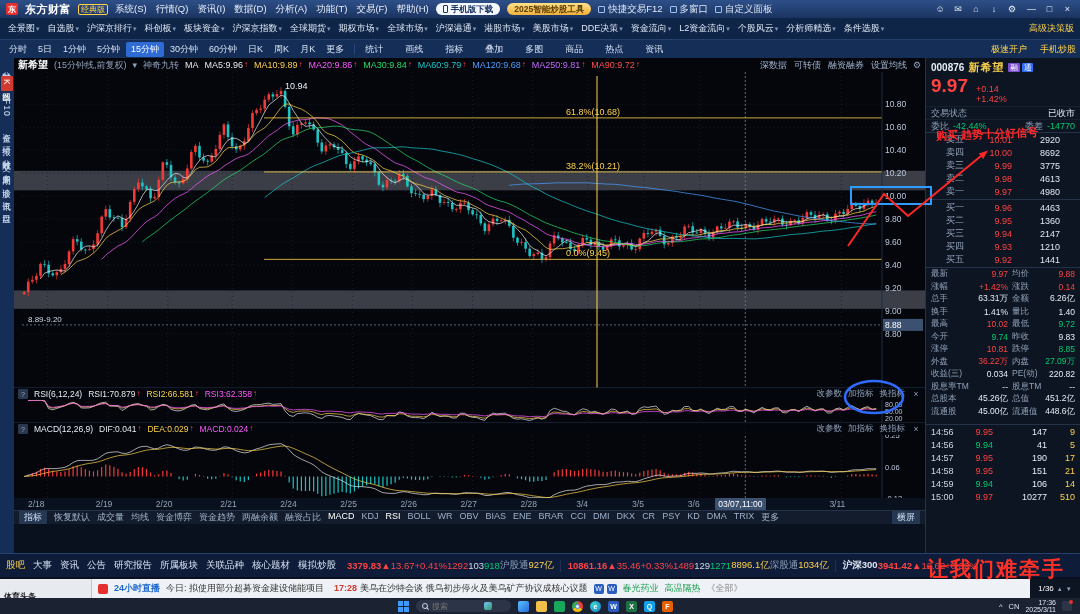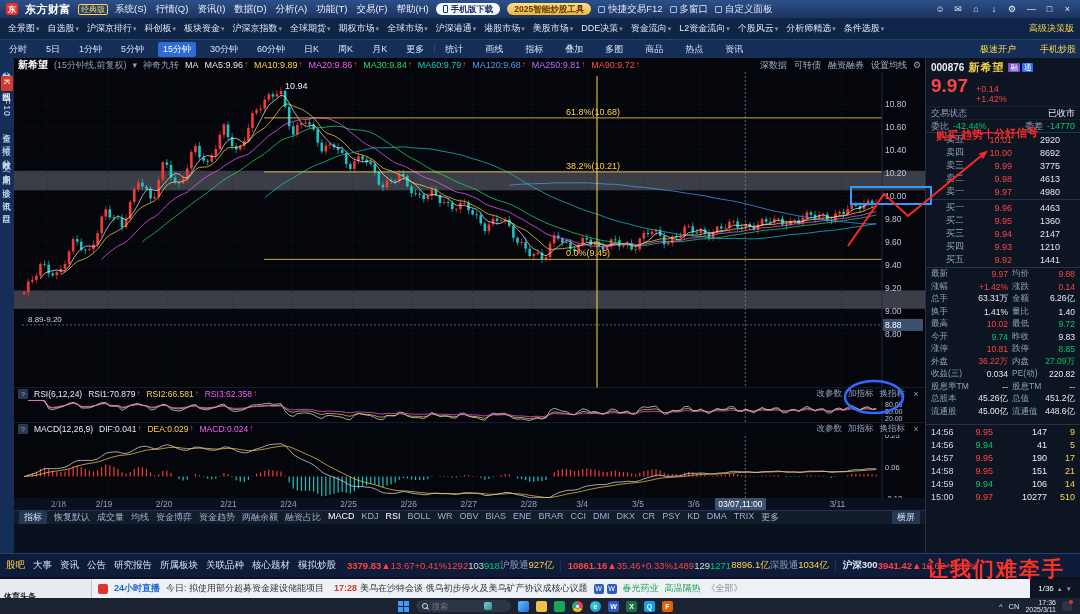--- a/index.html
+++ b/index.html
@@ -28,21 +28,21 @@
 
 #tabbar{left:0;top:18px;width:1080px;height:22px;background:#0f2547;display:flex;align-items:center;gap:0;padding:0 4px;font-size:9px;color:#dce6f4;border-bottom:1px solid #23406e;z-index:20}
 #tabbar .tab{padding:0 4px;cursor:pointer;white-space:nowrap}
 #tabbar .tab::after{content:"▾";font-size:7px;color:#7f93b4;margin-left:1px}
 #tabbar-right{margin-left:auto;color:#ffd24a;white-space:nowrap}
 
 #toolbar{left:0;top:40px;width:1080px;height:18px;background:#152e58;display:flex;align-items:center;gap:1px;padding:0 4px;font-size:9px;color:#d6e2f4;z-index:20}
 .p-item{padding:1px 5px;border-radius:2px;cursor:pointer;white-space:nowrap}
 .p-item.active{background:#2e6bd4;color:#fff}
 .t-sep{width:1px;height:10px;background:#2a4576;margin:0 4px}
-#toolbar-right{margin-left:auto;display:flex;gap:24px;color:#ffd24a;white-space:nowrap}
+#toolbar-right{margin-left:auto;display:flex;gap:13px;color:#ffd24a;white-space:nowrap}
 
 #rail{left:0;top:58px;width:14px;height:495px;background:#152e58;display:flex;flex-direction:column;align-items:center;gap:5px;padding-top:4px;z-index:15}
 .rail-item{writing-mode:vertical-rl;font-size:8.5px;color:#cfe0f5;letter-spacing:1px;padding:3px 0;cursor:pointer}
 .rail-item.active{background:#d23a30;color:#fff;border-radius:1px}
 
 #chart-bg{left:14px;top:58px;width:911px;height:495px;background:#04060c}
 #chart-header{left:14px;top:58px;width:911px;height:14px;background:#04060c;display:flex;align-items:center;gap:6px;padding:0 4px;font-size:9px;z-index:5}
 #ch-title{color:#fff;font-weight:bold;font-size:10px}
 #ch-sub{color:#8fa0b8}
 .dim{color:#8fa0b8}
@@ -209,21 +209,21 @@
       <span class="tab">DDE决策</span>
       <span class="tab">资金流向</span>
       <span class="tab">L2资金流向</span>
       <span class="tab">个股风云</span>
       <span class="tab">分析师精选</span>
       <span class="tab">条件选股</span>
     </div>
   <span class="abs" id="tabbar-right" style="right:6px;top:22px;font-size:9px;z-index:21">高级决策版</span>
 
   <div class="abs" id="toolbar">
-    <span style="display:flex;gap:9px">
+    <span style="display:flex;gap:1px">
         <span class="p-item">分时</span>
         <span class="p-item">5日</span>
         <span class="p-item">1分钟</span>
         <span class="p-item">5分钟</span>
         <span class="p-item active">15分钟</span>
         <span class="p-item">30分钟</span>
         <span class="p-item">60分钟</span>
         <span class="p-item">日K</span>
         <span class="p-item">周K</span>
         <span class="p-item">月K</span>
@@ -1050,21 +1050,21 @@
       </span>
     <span class="ind-menu">
         <span class="m-item">改参数</span>
         <span class="m-item">加指标</span>
         <span class="m-item">换指标</span>
       </span>
     <span class="ind-close">×</span>
   </div>
 
   <div class="abs" id="dates" style="left:14px;top:498px;width:911px;height:12px">
-      <span class="d-lab" style="left: 37px; font-family: Liberation Serif, serif;">2/18</span>
+      <span class="d-lab" style="left: 14px;">2/18</span>
       <span class="d-lab" style="left: 81.8px;">2/19</span>
       <span class="d-lab" style="left: 141.86px;">2/20</span>
       <span class="d-lab" style="left: 206.21px;">2/21</span>
       <span class="d-lab" style="left: 266.27px;">2/24</span>
       <span class="d-lab" style="left: 326.33px;">2/25</span>
       <span class="d-lab" style="left: 386.39px;">2/26</span>
       <span class="d-lab" style="left: 446.45px;">2/27</span>
       <span class="d-lab" style="left: 506.51px;">2/28</span>
       <span class="d-lab" style="left: 562.28px;">3/4</span>
       <span class="d-lab" style="left: 618.05px;">3/5</span>

